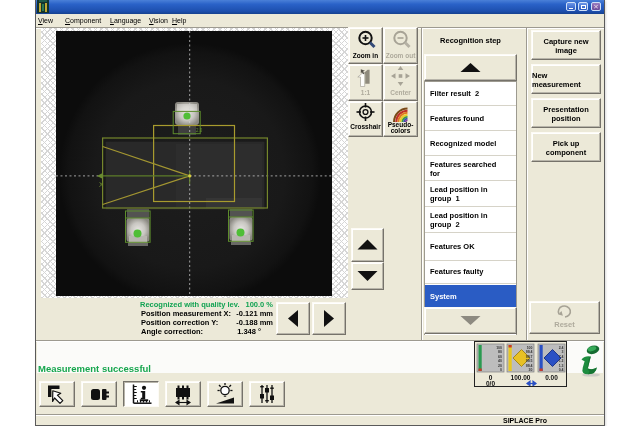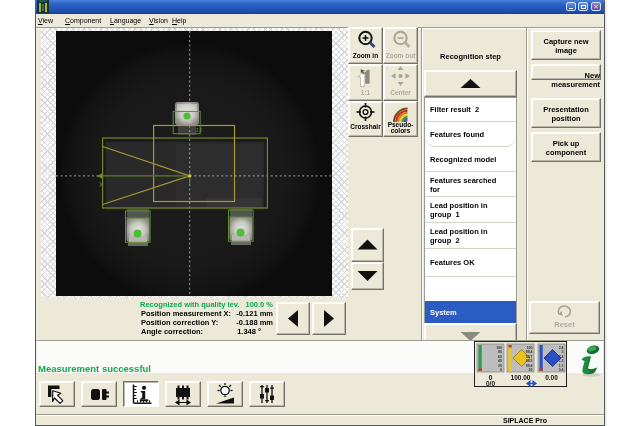--- a/index.html
+++ b/index.html
@@ -217,47 +217,48 @@
   </div>
   <div class="btn" id="btnR" style="left:276px;top:302px;width:34px;height:33px;">
     <svg width="32" height="31" viewBox="0 0 32 31">
         <path d="M21 15.5 l-10 -8.5 v17 z" fill="#111"></path>
       </svg>
   </div>
 
   <div class="groove-v" style="left:385px;top:28px;height:313px;"></div>
   <div class="groove-v" style="left:490px;top:28px;height:313px;"></div>
 
-  <div id="reco" style="position:absolute;left:388px;top:28px;width:93px;height:313px;margin-top:16px;">
+  <div id="reco" style="position:absolute;left:388px;top:28px;width:93px;height:313px;">
     <div style="position:absolute;left:0;top:8px;width:100%;text-align:center;font-size:7.5px;font-weight:bold;">Recognition step</div>
     <div class="btn icobtn" style="left:0;top:26px;width:93px;height:27px;">
       <svg width="91" height="25" viewBox="0 0 91 25">
           <path d="M45.5 8 l10 9 h-20 z" fill="#111"></path>
         </svg>
     </div>
     <div style="position:absolute;left:0;top:53px;width:93px;height:254px;background:#fff;border:1px solid #9d9a90;border-bottom:none;">
       <div class="li" style="top:0;height:24px;line-height:24px;">Filter result&nbsp;&nbsp;2</div>
-      <div class="li" style="top:25px;height:24px;line-height:24px;border-radius:10px;">Features found</div>
+      <div class="li" style="top:25px;height:24px;line-height:24px;">Features found</div>
       <div class="li" style="top:50px;height:24px;line-height:24px;">Recognized model</div>
       <div class="li" style="top:75px;height:24px;line-height:8.5px;padding-top:4px;">Features searched<br>for</div>
       <div class="li" style="top:100px;height:25px;line-height:8.5px;padding-top:4px;">Lead position in<br>group&nbsp;&nbsp;1</div>
       <div class="li" style="top:126px;height:25px;line-height:8.5px;padding-top:4px;">Lead position in<br>group&nbsp;&nbsp;2</div>
       <div class="li" style="top:152px;height:27px;line-height:25px;">Features OK</div>
+      <div class="li" style="top:178px;height:24px;line-height:24px;">Features faulty</div>
       <div class="li" style="top:203px;height:24px;line-height:24px;background:#2a5cc4;color:#fff;border-bottom:none;">System</div>
     </div>
     <div class="btn icobtn" style="left:0;top:279px;width:93px;height:27px;">
       <svg width="91" height="25" viewBox="0 0 91 25">
           <path d="M45.5 17 l10 -9 h-20 z" fill="#8d8a80"></path>
         </svg>
     </div>
   </div>
 
   <div id="rightcol" style="position:absolute;left:495px;top:0;width:70px;height:340px;font-size:7.5px;">
     <div class="btn" style="left:0;top:30px;width:70px;height:30px;text-align:center;line-height:9px;padding-top:6px;">Capture new<br>image</div>
-    <div class="btn" style="left:0;top:64px;width:70px;height:16px;text-align:right;line-height:9px;padding-top:6px;">New<br>measurement</div>
+    <div class="btn" style="left:0;top:64px;width:70px;height:30px;text-align:left;line-height:9px;padding-top:6px;">New<br>measurement</div>
     <div class="btn" style="left:0;top:98px;width:70px;height:30px;text-align:center;line-height:9px;padding-top:6px;">Presentation<br>position</div>
     <div class="btn" style="left:0;top:132px;width:70px;height:30px;text-align:center;line-height:9px;padding-top:6px;">Pick up<br>component</div>
     <div class="btn dis" style="left:-2px;top:301px;width:71px;height:33px;text-align:center;">
       <svg width="20" height="14" viewBox="0 0 20 14" style="margin-top:2px;">
           <path d="M4 10 a6 5.5 0 1 1 6 3" fill="none" stroke="#a7a396" stroke-width="1.6"></path>
           <path d="M6.5 7 l-3.2 3.6 l4.6 1.2 z" fill="#a7a396"></path>
         </svg>
       <div style="margin-top:0px;">Reset</div>
     </div>
   </div>

